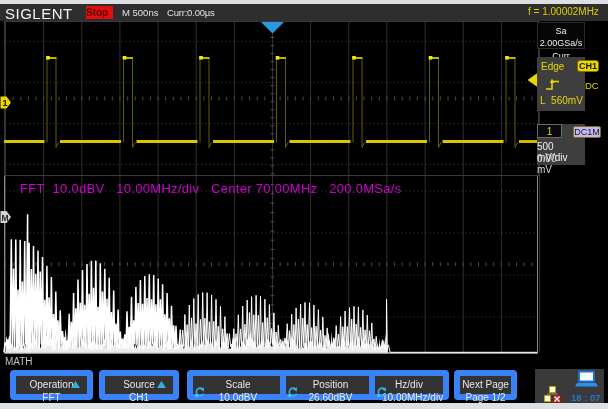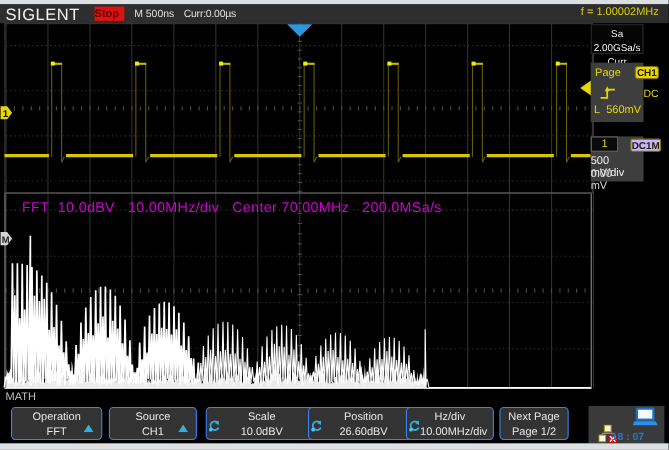--- a/index.html
+++ b/index.html
@@ -1,18 +1,18 @@
 <!DOCTYPE html>
 <html><head><meta charset="utf-8"><style>
 *{margin:0;padding:0;box-sizing:border-box}
 html,body{width:608px;height:409px;background:#000;overflow:hidden;
  font-family:"Liberation Sans",sans-serif;position:relative}
 .abs{position:absolute}
 .panel{position:absolute;left:537px;width:48px;background:#3e3e3e;color:#e8d800}
-.btn{position:absolute;top:370px;height:30px;background:#333333;border:1px solid #3b82f6;
+.btn{position:absolute;top:370px;height:30px;background:#333333;border:6px solid #3b82f6;
  border-radius:4px;color:#e8e8e8;font-size:10px;text-align:center;line-height:13.5px;padding-top:1.5px}
 </style></head><body>
 <svg width="608" height="409" style="position:absolute;left:0;top:0">
     <line x1="5.5" y1="21.5" x2="5.5" y2="353.0" stroke="#303030" stroke-width="1"></line>
 <line x1="43.6" y1="21.5" x2="43.6" y2="353.0" stroke="#303030" stroke-width="1"></line>
 <line x1="81.8" y1="21.5" x2="81.8" y2="353.0" stroke="#303030" stroke-width="1"></line>
 <line x1="119.9" y1="21.5" x2="119.9" y2="353.0" stroke="#303030" stroke-width="1"></line>
 <line x1="158.1" y1="21.5" x2="158.1" y2="353.0" stroke="#303030" stroke-width="1"></line>
 <line x1="196.2" y1="21.5" x2="196.2" y2="353.0" stroke="#303030" stroke-width="1"></line>
 <line x1="234.4" y1="21.5" x2="234.4" y2="353.0" stroke="#303030" stroke-width="1"></line>
@@ -282,33 +282,33 @@
 <div class="abs" style="left:0;top:0;width:608px;height:4px;background:#dcdfe2"></div>
 <div class="abs" style="left:0;top:4px;width:608px;height:16.5px;background:#2e2e2e"></div>
 <div class="abs" style="left:5px;top:5px;color:#f4f4f4;font-size:15px;font-weight:normal;letter-spacing:0.5px">SIGLENT</div>
 <div class="abs" style="left:86px;top:5.5px;width:27px;height:13.5px;background:#e01010;color:#5c0000;font-size:10px;font-weight:bold;line-height:13px">Stop</div>
 <div class="abs" style="left:122px;top:6.5px;color:#e0e0e0;font-size:9.5px">M 500ns</div>
 <div class="abs" style="left:167px;top:6.5px;color:#e0e0e0;font-size:9.5px;letter-spacing:-0.2px">Curr:0.00µs</div>
 <div class="abs" style="left:528px;top:6px;color:#ddd000;font-size:10px">f = 1.00002MHz</div>
 
 <div class="panel" style="top:22px;height:26.5px;background:#050505;color:#f0f0f0;font-size:9px;text-align:center;line-height:12.5px;border:1px solid #2a2a2a;padding-top:1.5px">Sa 2.00GSa/s<br>Curr 14Kpts</div>
 <div class="panel" style="top:57px;height:54px;font-size:10px">
- <div class="abs" style="left:4px;top:4px">Page</div>
+ <div class="abs" style="left:4px;top:4px">Edge</div>
  <div class="abs" style="left:40px;top:3px;width:22px;height:12px;background:#e8d800;border:1px solid #807000;border-radius:3px;color:#201800;font-weight:bold;font-size:9px;text-align:center;line-height:10px">CH1</div>
  <svg width="16" height="13" style="position:absolute;left:8px;top:21px">
       <path d="M1,11 L7,11 L7,4" stroke="#e8d800" stroke-width="1.6" fill="none"></path>
       <path d="M7,0.5 L4.8,5 L9.2,5 Z" fill="#e8d800"></path>
       <path d="M7,3.5 L14,3.5" stroke="#e8d800" stroke-width="1.6" fill="none"></path>
     </svg>
  <div class="abs" style="left:48px;top:23px;font-size:9.5px">DC</div>
  <div class="abs" style="left:3px;top:38px">L&nbsp; 560mV</div>
 </div>
 <div class="panel" style="top:124px;height:41px;background:#3e3e3e">
  <div class="abs" style="left:0px;top:0px;width:25px;height:14px;background:#0a0a0a;border:1px solid #6a6a6a;color:#e8d800;font-size:10px;text-align:center;line-height:13px">1</div>
- <div class="abs" style="left:36px;top:2px;width:28px;height:12px;background:#c4b5fd;border:1px solid #807000;border-radius:2px;color:#201800;font-weight:bold;font-size:9px;text-align:center;line-height:10px">DC1M</div>
+ <div class="abs" style="left:36px;top:2px;width:28px;height:12px;background:#c4b5fd;border:1px solid #807000;border-radius:2px;color:#201800;font-weight:normal;font-size:9px;text-align:center;line-height:10px">DC1M</div>
  <div class="abs" style="right:3px;top:17px;color:#f0f0f0;font-size:10px">500 mV/div</div>
  <div class="abs" style="right:16px;top:29px;color:#d8d8d8;font-size:10px">0.00 mV</div>
 </div>
 
 <div class="abs" style="left:20px;top:180.5px;color:#cf00cf;font-size:13px;letter-spacing:0.3px">FFT&nbsp; 10.0dBV&nbsp;&nbsp; 10.00MHz/div&nbsp;&nbsp; Center 70.00MHz&nbsp;&nbsp; 200.0MSa/s</div>
 <div class="abs" style="left:5px;top:356px;color:#c0c0c0;font-size:10px">MATH</div>
 
 <div class="btn" style="left:10px;width:83px">Operation<br>FFT<svg width="9" height="7" style="position:absolute;right:7px;bottom:6px">
       <polygon points="4.5,0 9,7 0,7" fill="#35aede"></polygon>
     </svg></div>
@@ -338,14 +338,14 @@
       <rect x="0.5" y="9.5" width="6" height="6" fill="#f8f8e0" stroke="#b8a000"></rect>
       <rect x="9.5" y="9.5" width="7" height="7" fill="#cc2222" stroke="#aa1111"></rect>
       <path d="M10.5,10.5 L15.5,15.5 M15.5,10.5 L10.5,15.5" stroke="#ffffff" stroke-width="1.2"></path>
       <path d="M8.5,7 L8.5,8 M3.5,9 L3.5,8 L13,8 L13,9" stroke="#888888" fill="none"></path>
     </svg>
     <svg width="24" height="18" style="position:absolute;left:40px;top:1px">
       <rect x="3" y="0.5" width="17" height="12" rx="1" fill="#1b72c8"></rect>
       <rect x="5" y="2.5" width="13" height="8" fill="#f4f8ff"></rect>
       <path d="M2,13 L21,13 L23,16.5 L0,16.5 Z" fill="#2c8fe8"></path>
     </svg>
- <div class="abs" style="left:21px;top:23px;color:#2877cc;font-size:9.5px;font-weight:bold">18 : 07</div>
+ <div class="abs" style="left:36px;top:23px;color:#2877cc;font-size:9.5px;font-weight:bold">18 : 07</div>
 </div>
 <div class="abs" style="left:0;top:403px;width:608px;height:6px;background:#dde0e3"></div>
 </body></html>

